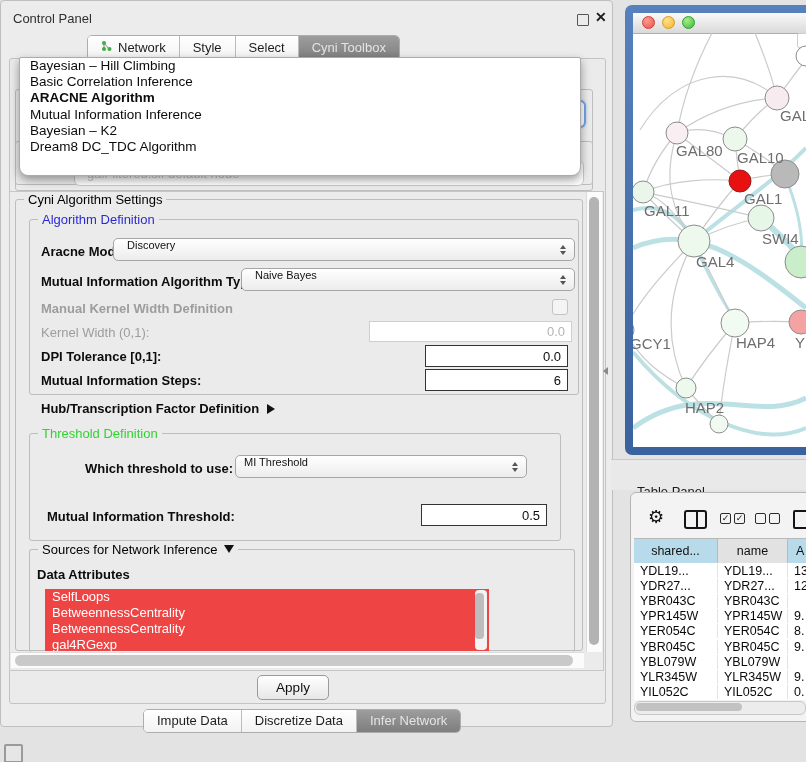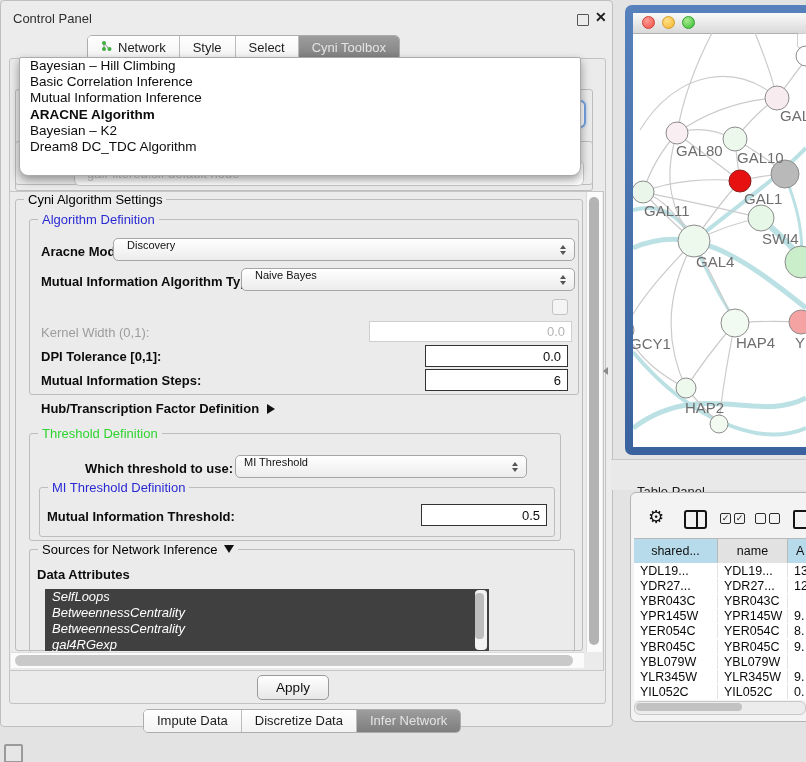--- a/index.html
+++ b/index.html
@@ -60,21 +60,21 @@
   .field{position:absolute;background:#fff;border:1px solid #333;font-size:13px;color:#0c0c0c;
       display:flex;align-items:center;justify-content:flex-end;padding:0 6px;box-sizing:border-box;}
   .field.dis{border:1px solid #cfcfcf;color:#b3b3b3;}
   .checkbox{position:absolute;width:14px;height:14px;background:#f4f4f4;border:1px solid #c4c4c4;border-radius:3px;}
   .tri-r{display:inline-block;width:0;height:0;border-left:8px solid #111;border-top:5.5px solid transparent;border-bottom:5.5px solid transparent;margin-left:8px;vertical-align:-1px;}
   .tri-d{display:inline-block;width:0;height:0;border-top:8px solid #111;border-left:5.5px solid transparent;border-right:5.5px solid transparent;margin-left:6px;vertical-align:1px;}
   .t-blue{color:#2a2ad4;}
   .t-green{color:#2fd42f;}
 
   
-  #attrlist{left:44px;top:588px;width:444px;height:62px;background:#404040;overflow:hidden;font-style:italic;}
+  #attrlist{left:44px;top:588px;width:444px;height:62px;background:#ef4444;overflow:hidden;}
   .attr-item{font-size:13px;color:#fff;line-height:16px;padding-left:7px;white-space:nowrap;}
   #attr-sb{position:absolute;right:2px;top:1px;width:12px;height:60px;background:#f3f3f3;border-radius:4px;}
   #attr-th{position:absolute;right:3px;top:3px;width:9px;height:46px;background:#bdbdbd;border-radius:4px;}
 
   #apply-btn{left:256px;top:674px;width:70px;height:23px;background:linear-gradient(#ffffff,#e7e7e7);
      border:1px solid #9a9a9a;border-radius:5px;font-size:13.5px;color:#111;display:flex;align-items:center;justify-content:center;}
 
   
   #divider-h{left:603px;top:367px;width:0;height:0;border-right:5px solid #8a8a8a;border-top:4px solid transparent;border-bottom:4px solid transparent;}
 
@@ -148,22 +148,22 @@
       <div class="focus-combo"></div>
     </div>
     <div class="gbox" id="hidbox-b">
       <div class="ghost-combo">galFiltered.sif default node</div>
     </div>
 
     <div class="abs" id="dropdown">
       <div id="dd-items">
           <div class="dd-item">Bayesian – Hill Climbing</div>
           <div class="dd-item">Basic Correlation Inference</div>
+          <div class="dd-item bold">ARACNE Algorithm</div>
           <div class="dd-item">Mutual Information Inference</div>
-          <div class="dd-item bold">ARACNE Algorithm</div>
           <div class="dd-item">Bayesian – K2</div>
           <div class="dd-item">Dream8 DC_TDC Algorithm</div>
         </div>
     </div>
 
     <div class="abs" id="scrollpane"></div>
 
     <div class="gbox" style="left:14px;top:198px;width:566px;height:450px;">
       <span class="glabel">Cyni Algorithm Settings</span>
     </div>
@@ -180,20 +180,21 @@
         </span>
     </div>
     <div class="abs blab" style="left:40px;top:273px;">Mutual Information Algorithm Type:</div>
     <div class="combo" style="left:240px;top:267px;width:334px;height:23px;">
       <span>Naive Bayes</span>
       <span class="spin">
           <i class="up"></i>
           <i class="dn"></i>
         </span>
     </div>
+    <div class="abs dlab" style="left:40px;top:300px;">Manual Kernel Width Definition</div>
     <div class="checkbox" style="left:551px;top:298px;"></div>
     <div class="abs dlab" style="left:40px;top:324px;font-weight:normal;color:#9d9d9d;">Kernel Width (0,1):</div>
     <div class="field dis" style="left:368px;top:320px;width:203px;height:21px;">0.0</div>
     <div class="abs blab" style="left:40px;top:348px;">DPI Tolerance [0,1]:</div>
     <div class="field" style="left:424px;top:344px;width:143px;height:22px;">0.0</div>
     <div class="abs blab" style="left:40px;top:372px;">Mutual Information Steps:</div>
     <div class="field" style="left:424px;top:368px;width:143px;height:22px;">6</div>
 
     <div class="abs blab" style="left:40px;top:400px;">
       <span>Hub/Transcription Factor Definition</span><span class="tri-r"></span>
@@ -202,23 +203,20 @@
     <div class="gbox" style="left:28px;top:432px;width:530px;height:106px;">
       <span class="glabel t-green">Threshold Definition</span>
     </div>
     <div class="abs blab" style="left:84px;top:460px;">Which threshold to use:</div>
     <div class="combo" style="left:234px;top:454px;width:292px;height:23px;padding-left:8px;">
       <span>MI Threshold</span>
       <span class="spin">
           <i class="up"></i>
           <i class="dn"></i>
         </span>
-    </div>
-    <div class="gbox" style="left:38px;top:486px;width:514px;height:48px;">
-      <span class="glabel t-blue">MI Threshold Definition</span>
     </div>
     <div class="abs blab" style="left:46px;top:508px;">Mutual Information Threshold:</div>
     <div class="field" style="left:420px;top:503px;width:126px;height:22px;">0.5</div>
 
     <div class="gbox" style="left:28px;top:548px;width:544px;height:102px;border-bottom:none;">
       <span class="glabel"><span>Sources for Network Inference</span><span class="tri-d"></span></span>
     </div>
     <div class="abs blab" style="left:36px;top:566px;">Data Attributes</div>
     <div class="abs" id="attrlist">
       <div id="attr-items">

